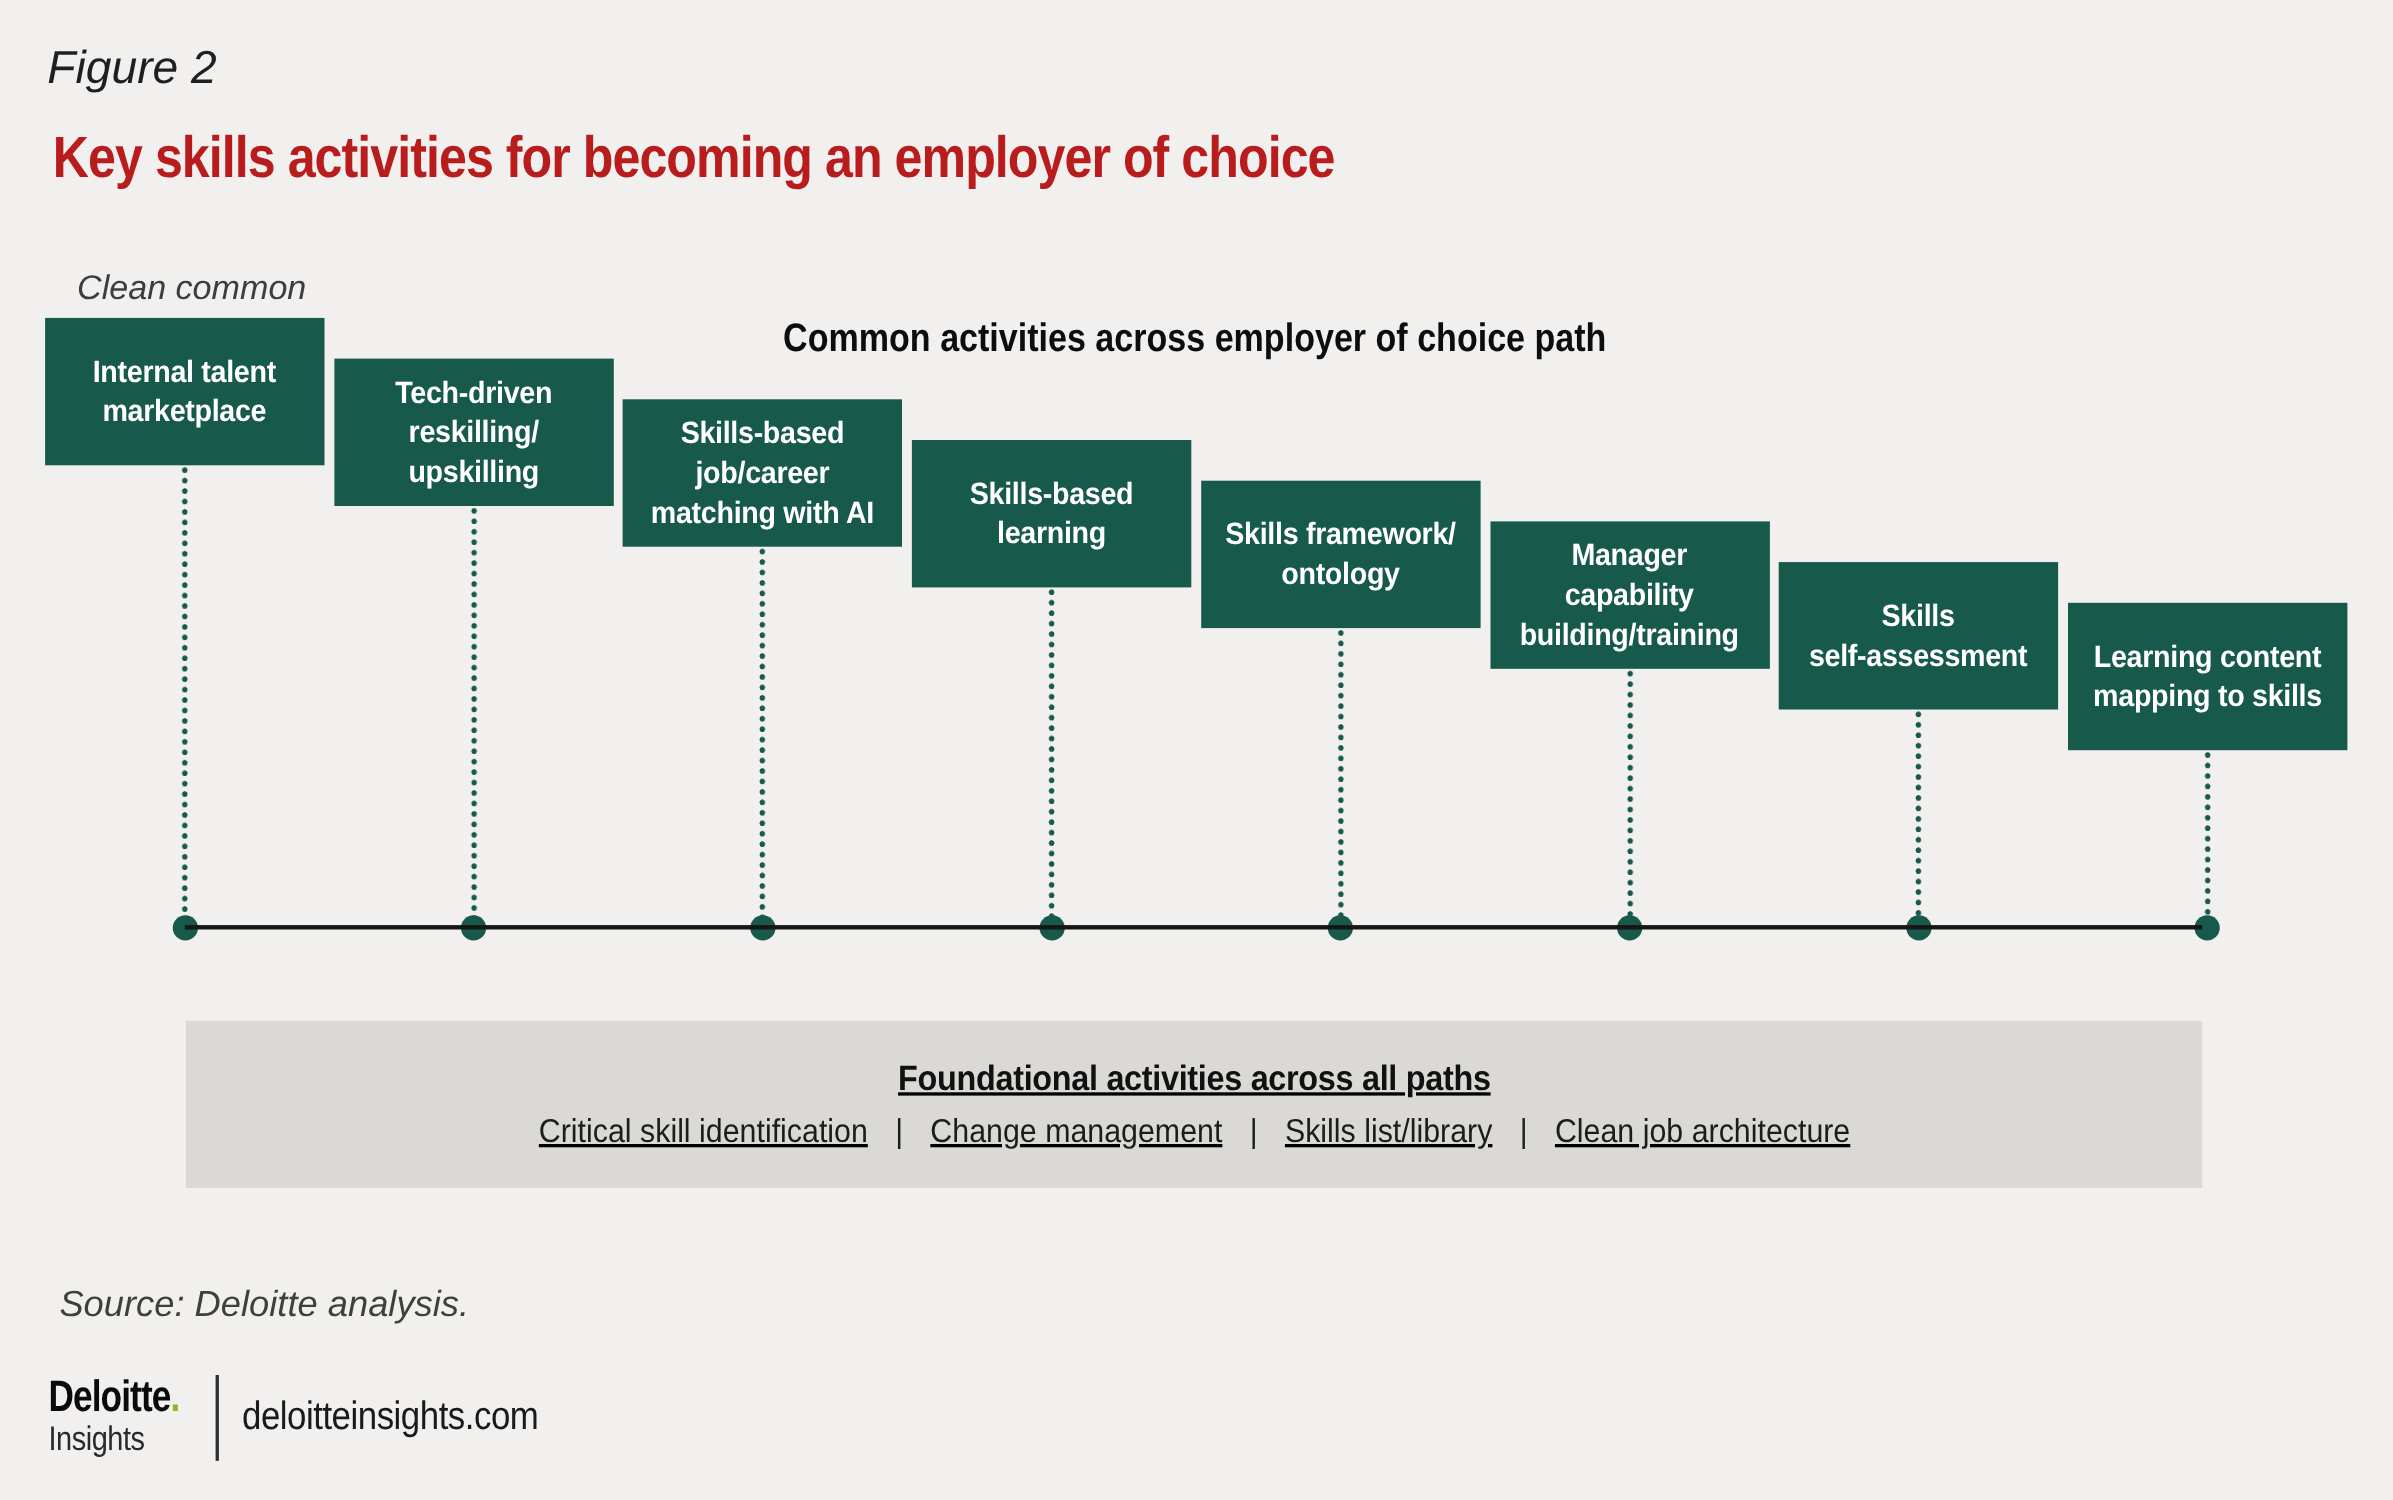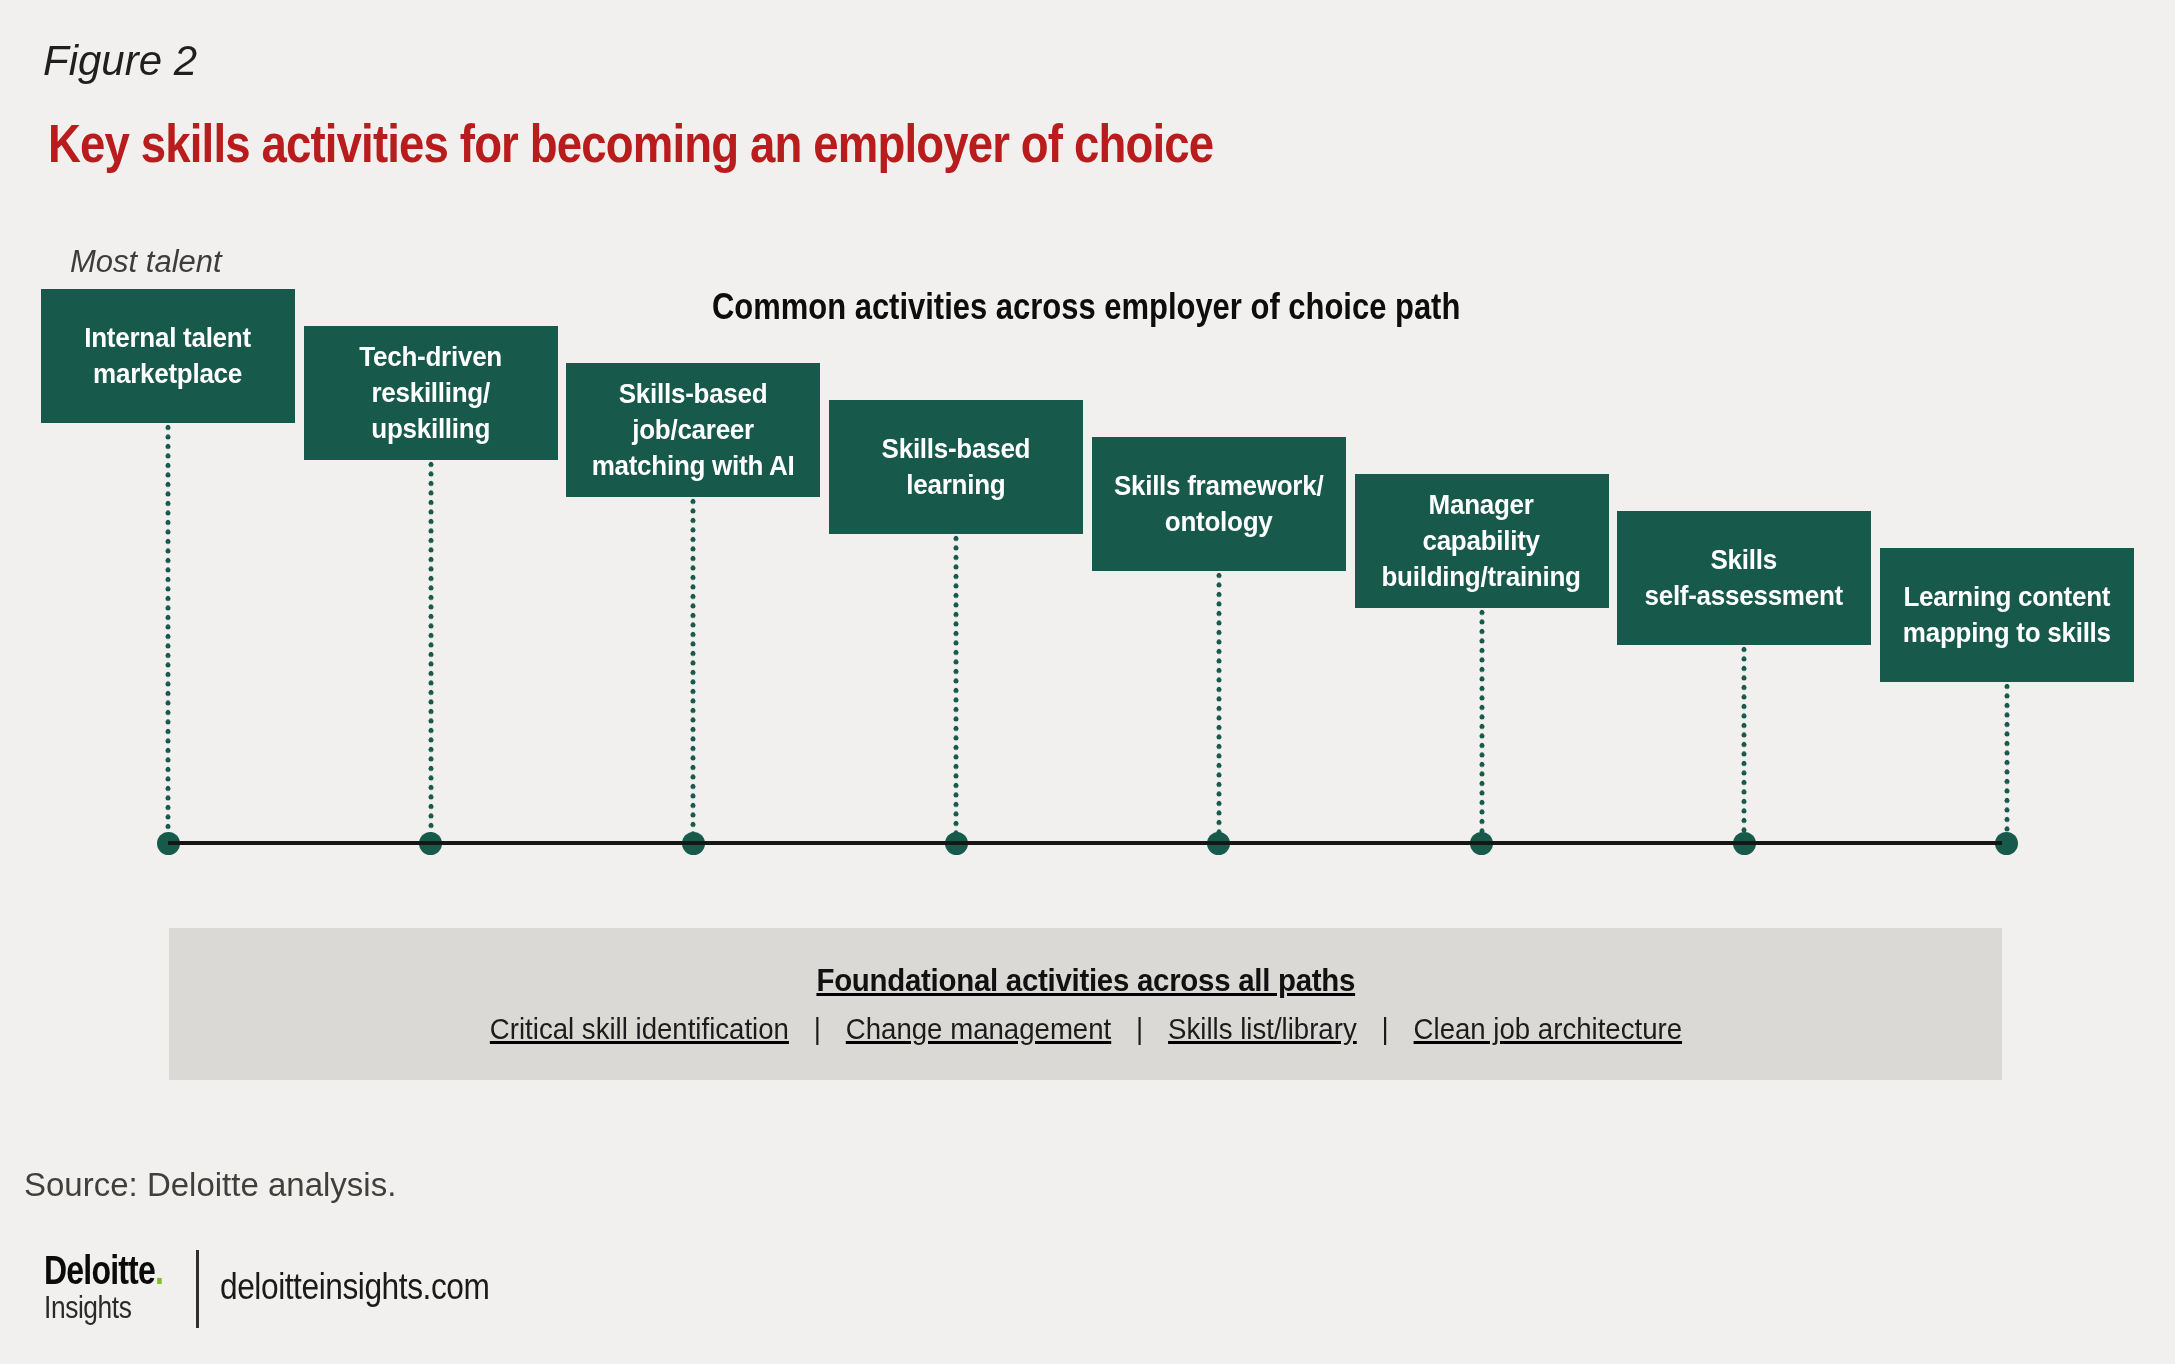--- a/index.html
+++ b/index.html
@@ -77,22 +77,22 @@
     transform:scaleX(.92); transform-origin:center; white-space:nowrap;
   }
   .panel-items {
     font-size:30px; color:#1c1c1c; white-space:nowrap;
     transform:scaleX(.92); transform-origin:center;
   }
   .panel-items .sep { display:inline-block; margin:0 27px; color:#1c1c1c; }
 
   
   .source-note {
-    position:absolute; left:24px; top:1166px;
-    font-size:33px; color:#3f3f3c;
+    position:absolute; left:54px; top:1166px;
+    font-size:33px; color:#3f3f3c;font-style:italic;
   }
   .brand-name {
     position:absolute; left:44px; top:1248px;
     font-size:40px; font-weight:800; color:#0b0b0b; letter-spacing:-1px;
     transform:scaleX(.80); transform-origin:left center; white-space:nowrap;
   }
   .brand-name .dot { color:var(--brand_green,#86bc25); }
   .brand-sub {
     position:absolute; left:44px; top:1290px;
     font-size:31px; font-weight:400; color:#2a2a2a; letter-spacing:-0.5px;
@@ -109,21 +109,21 @@
   }
 </style>
 </head>
 <body>
 
 <div class="figure">
 
   <div class="figure-label">Figure 2</div>
   <div class="page-title"><span class="squeeze">Key skills activities for becoming an employer of choice</span></div>
 
-  <div class="most-common">Most talent</div>
+  <div class="most-common">Clean common</div>
   <div class="path-header"><span class="squeeze">Common activities across employer of choice path</span></div>
 
   <div class="activity" style="--i:1">
     <div class="box">
         <span class="box-label">Tech-driven
 reskilling/
 upskilling</span>
       </div>
     <div class="connector"></div>
     <div class="t-dot"></div>

